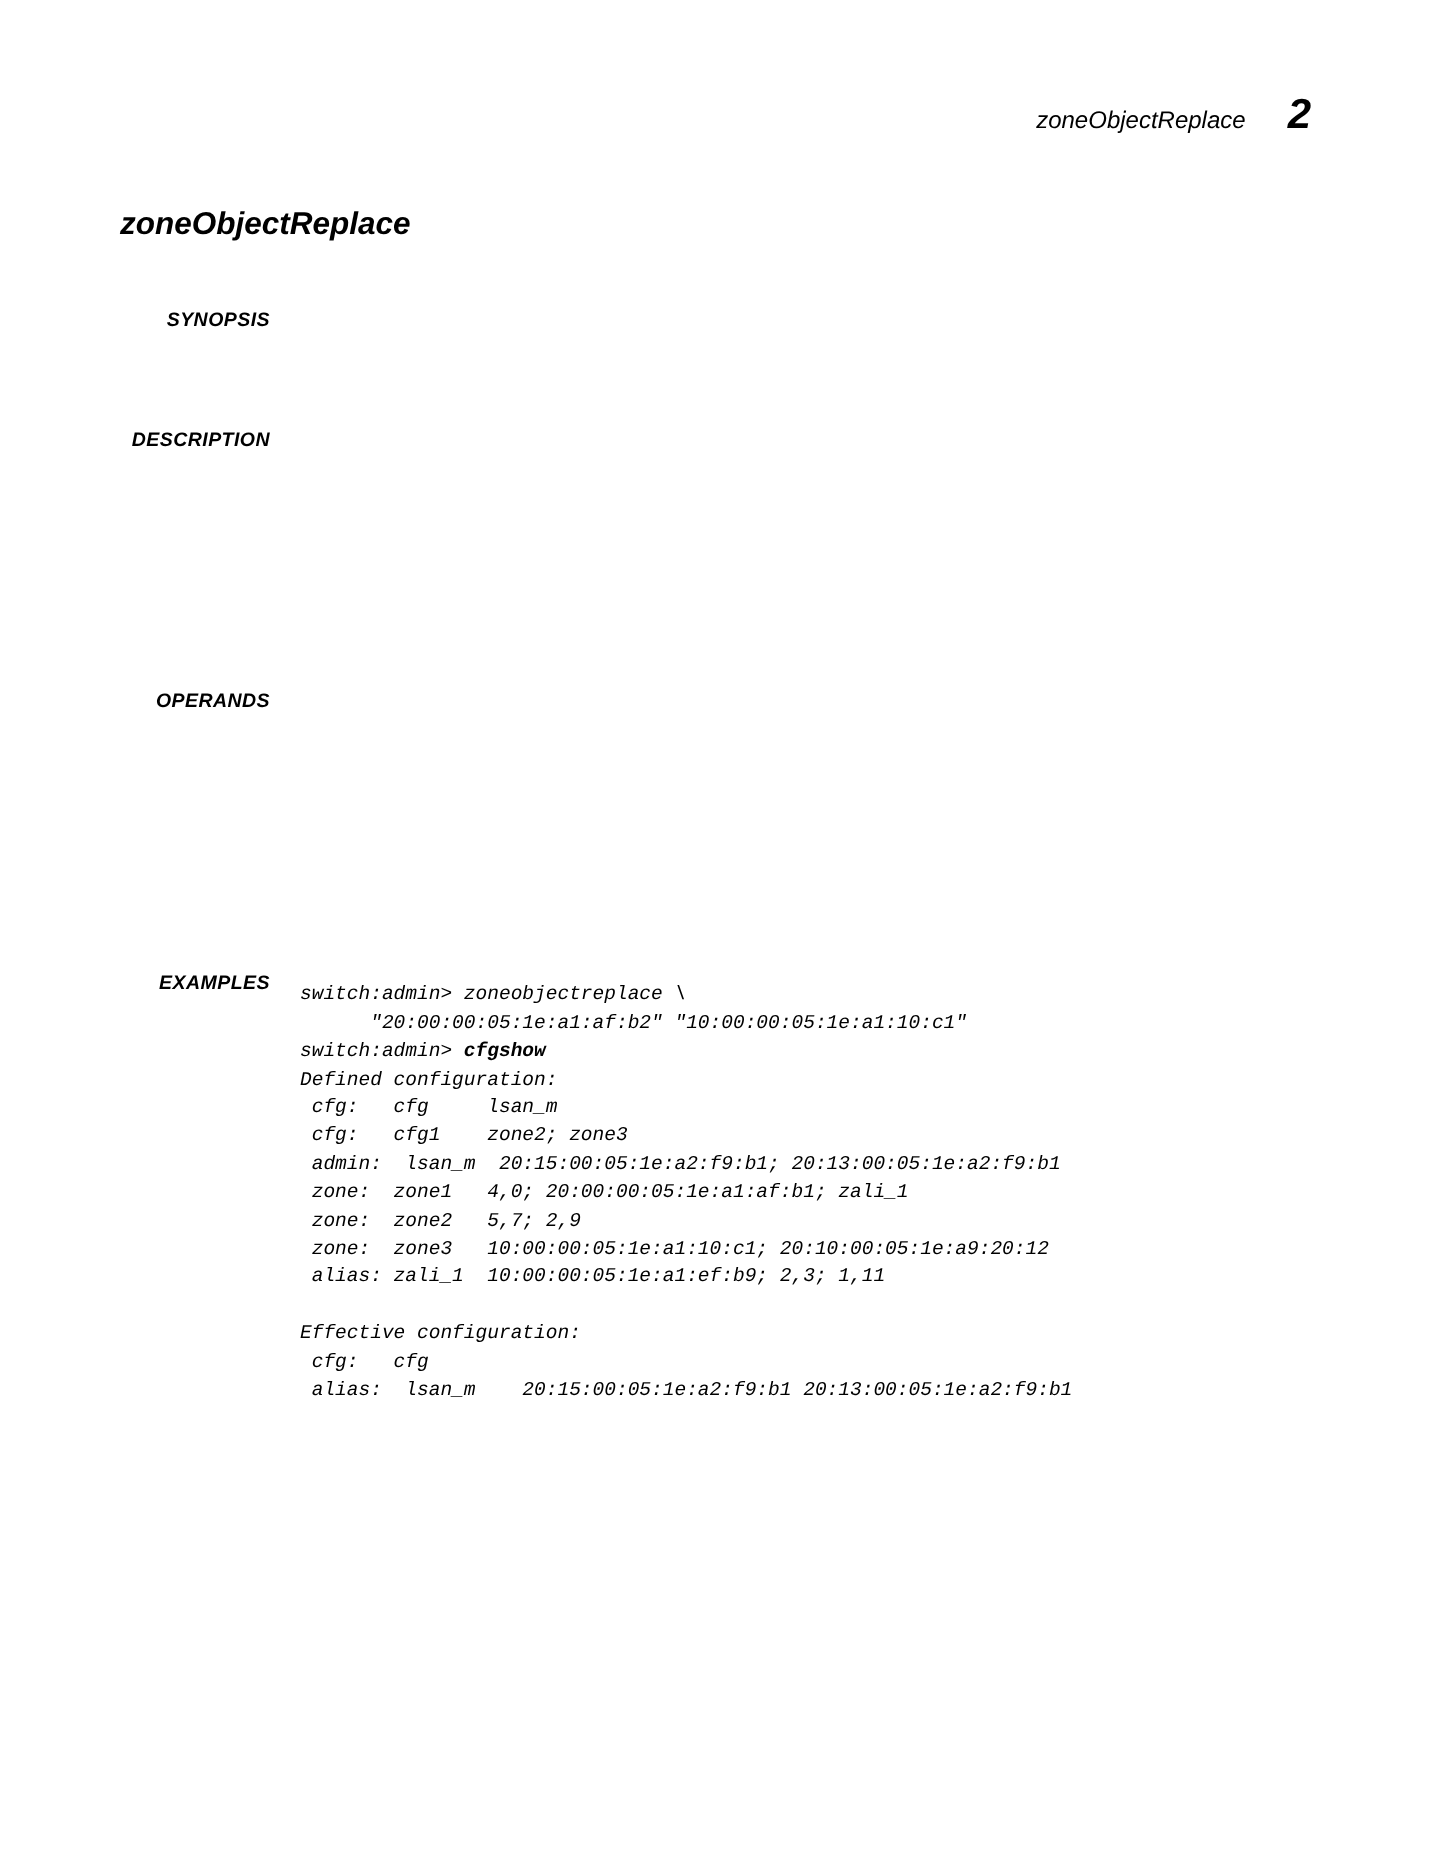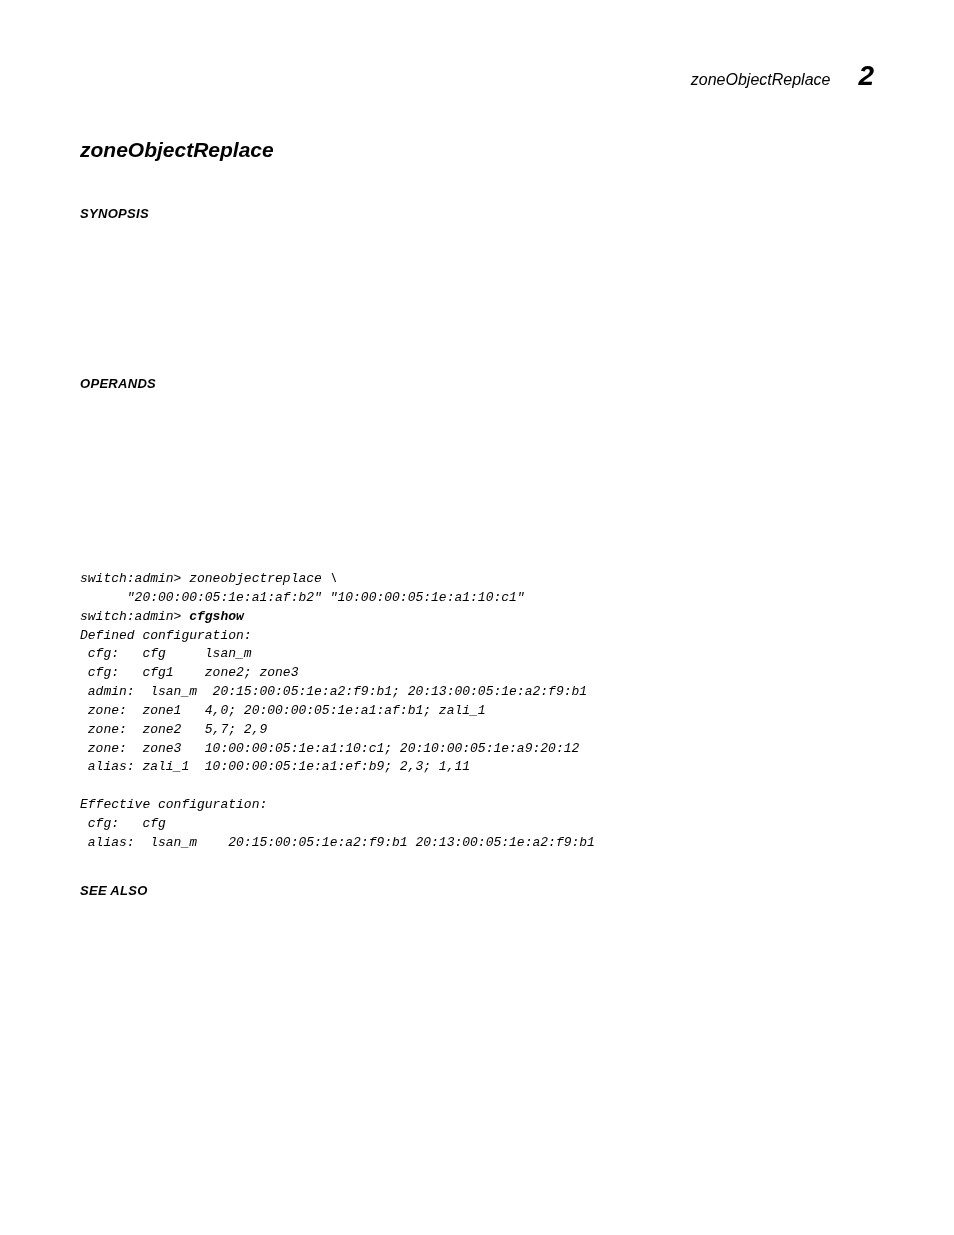--- a/index.html
+++ b/index.html
@@ -31,20 +31,21 @@
     font-weight: bold;
     margin-bottom: 42px;
   }
   .section {
     display: flex;
     margin-bottom: 28px;
   }
   .section-label-col {
     width: 120px;
     flex: none;
+    text-align: right;
     padding-right: 20px;
     box-sizing: border-box;
   }
   .section-label {
     font-weight: bold;
     font-size: 13px;
     letter-spacing: 0.3px;
   }
   .section-body {
     flex: 1;
@@ -75,57 +76,62 @@
 
   <div class="section">
     <div class="section-label-col">
       <span class="section-label">SYNOPSIS</span>
     </div>
     <div class="section-body">
       <div style="height:52px"></div>
     </div>
   </div>
 
+  <div class="section">
+    <div class="section-label-col">
+      <span class="section-label">DESCRIPTION</span>
+    </div>
+    <div class="section-body">
+      <div style="height:56px"></div>
+    </div>
+  </div>
 
   <div class="section">
     <div class="section-body">
       <div style="height:62px"></div>
     </div>
   </div>
 
   <div class="section">
     <div class="section-label-col">
       <span class="section-label">OPERANDS</span>
     </div>
     <div class="section-body">
       <div style="height:160px"></div>
     </div>
   </div>
 
   <div class="section">
+    <div class="section-label-col">
+      <span class="section-label">EXAMPLES</span>
+    </div>
     <div class="section-body">
       <div style="height:8px"></div>
       <div class="pre"><span>switch:admin&gt; </span><span>zoneobjectreplace \</span>
 <span>      "20:00:00:05:1e:a1:af:b2" "10:00:00:05:1e:a1:10:c1"</span>
 <span>switch:admin&gt; </span><span class="mono-bold">cfgshow</span>
 <span>Defined configuration:</span>
 <span> cfg:   cfg     lsan_m</span>
 <span> cfg:   cfg1    zone2; zone3</span>
 <span> admin:  lsan_m  20:15:00:05:1e:a2:f9:b1; 20:13:00:05:1e:a2:f9:b1</span>
 <span> zone:  zone1   4,0; 20:00:00:05:1e:a1:af:b1; zali_1</span>
 <span> zone:  zone2   5,7; 2,9</span>
 <span> zone:  zone3   10:00:00:05:1e:a1:10:c1; 20:10:00:05:1e:a9:20:12</span>
 <span> alias: zali_1  10:00:00:05:1e:a1:ef:b9; 2,3; 1,11</span>
 <span></span>
 <span>Effective configuration:</span>
 <span> cfg:   cfg</span>
 <span> alias:  lsan_m    20:15:00:05:1e:a2:f9:b1 20:13:00:05:1e:a2:f9:b1</span></div>
     </div>
   </div>
 
-  <div class="section">
-    <div class="section-label-col">
-      <span class="section-label">SEE ALSO</span>
-    </div>
-    <div class="section-body"></div>
-  </div>
 
 </div>
 
 </body></html>

